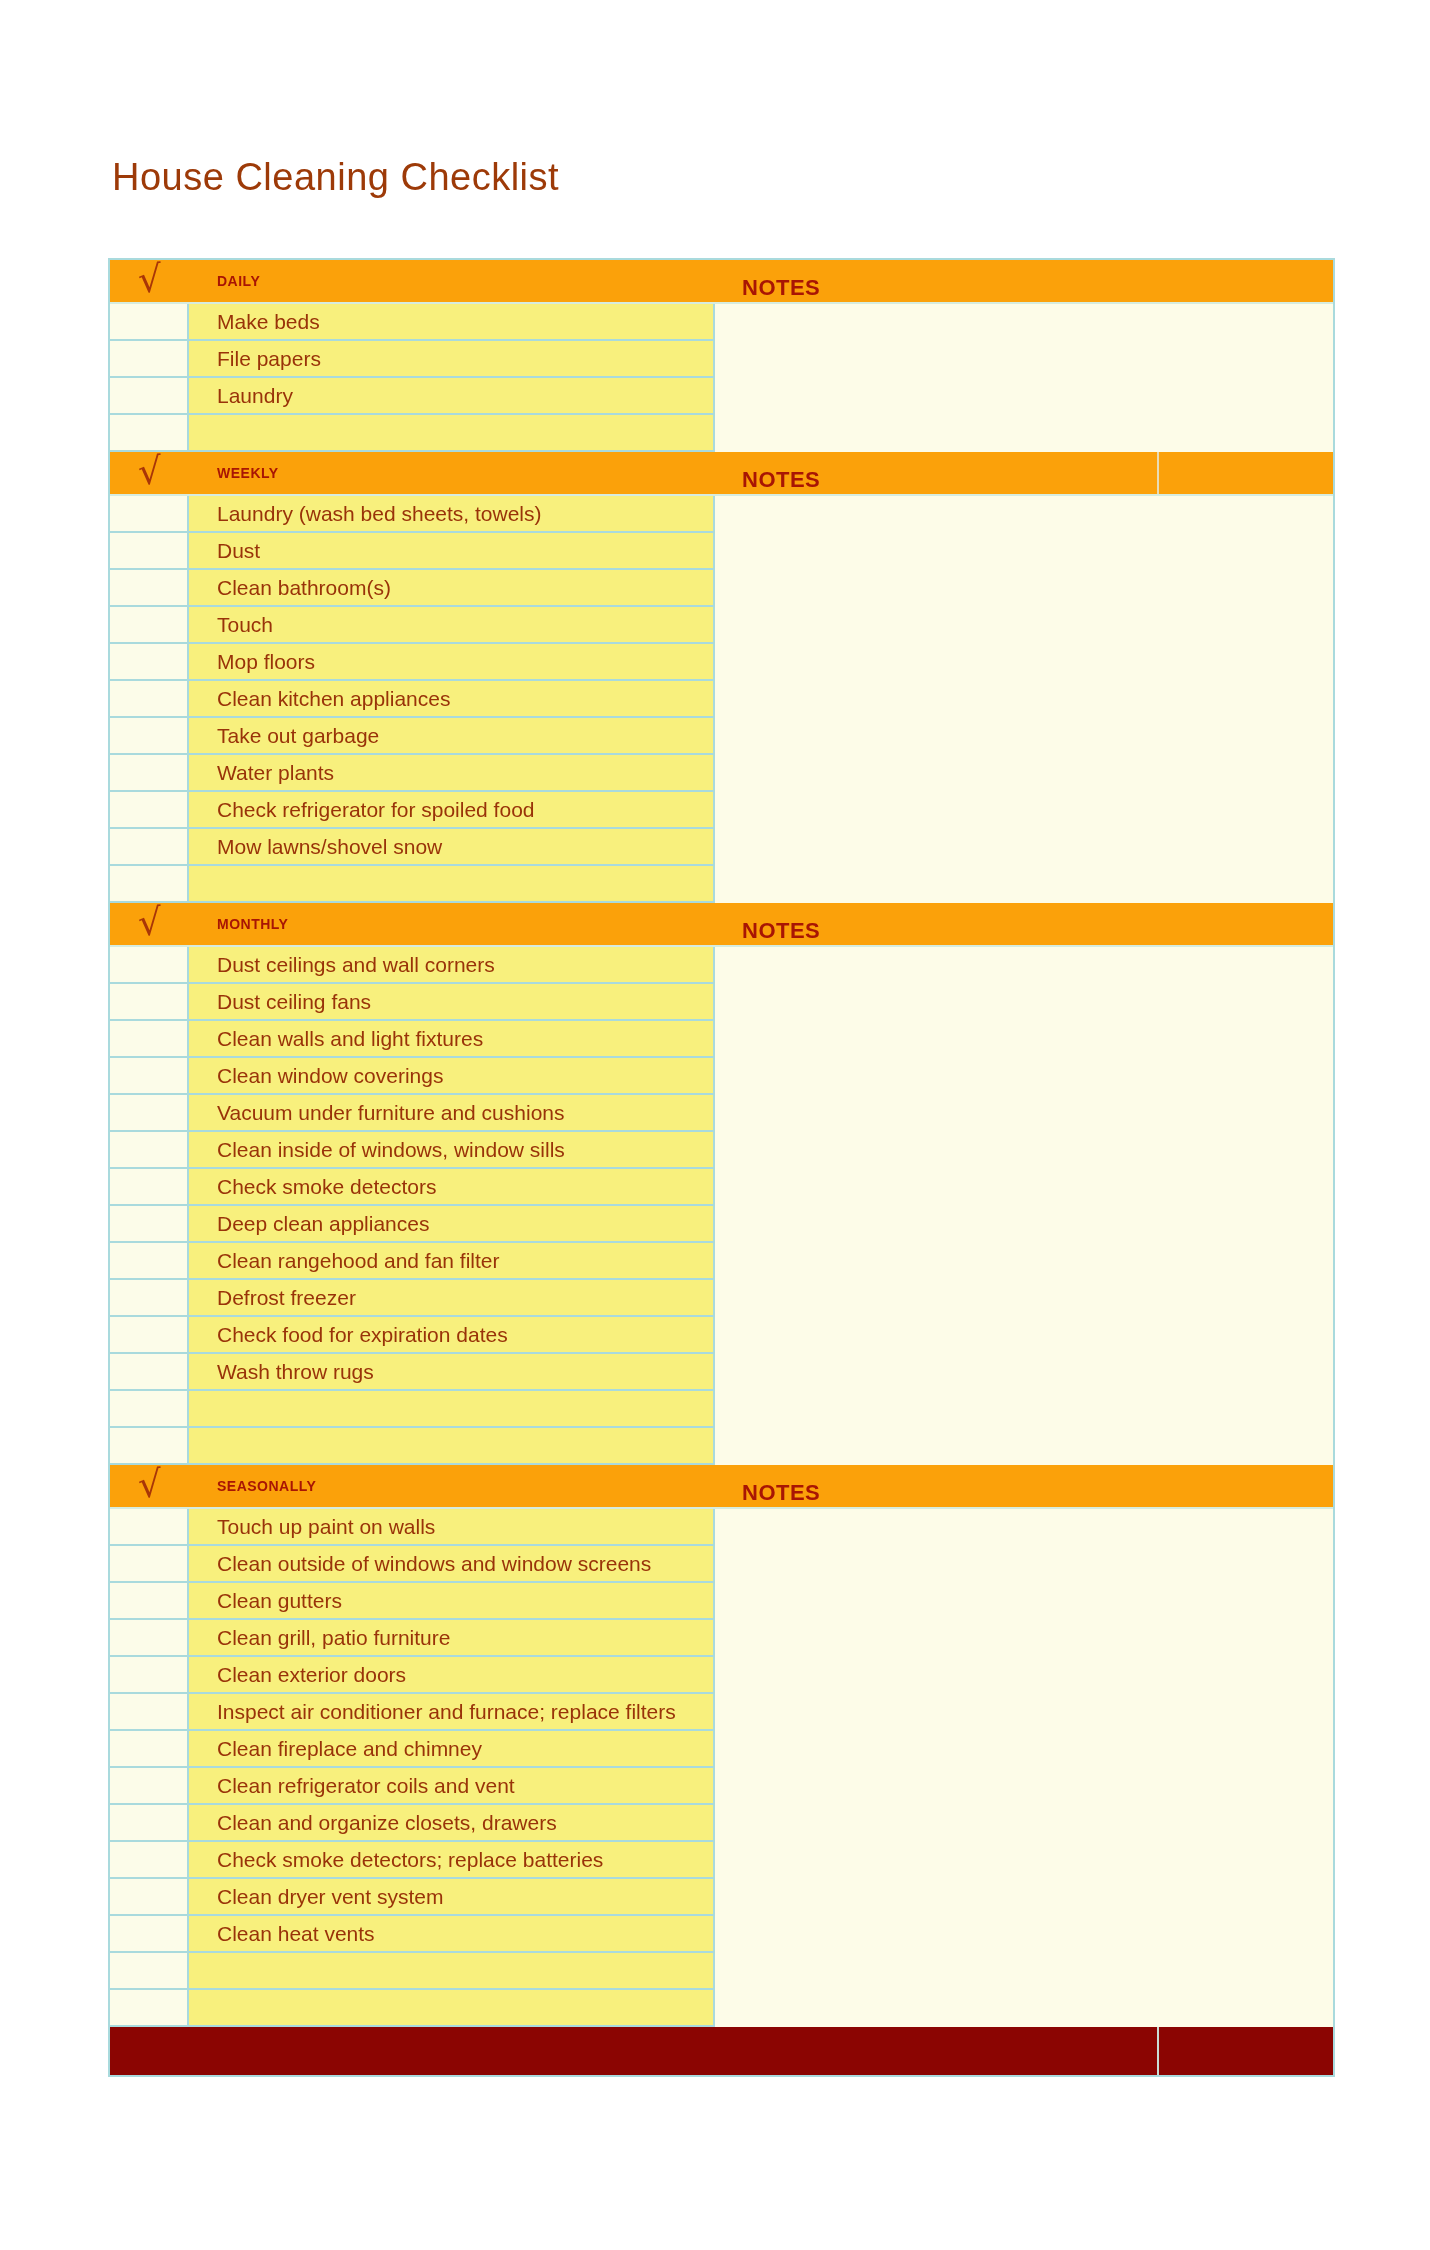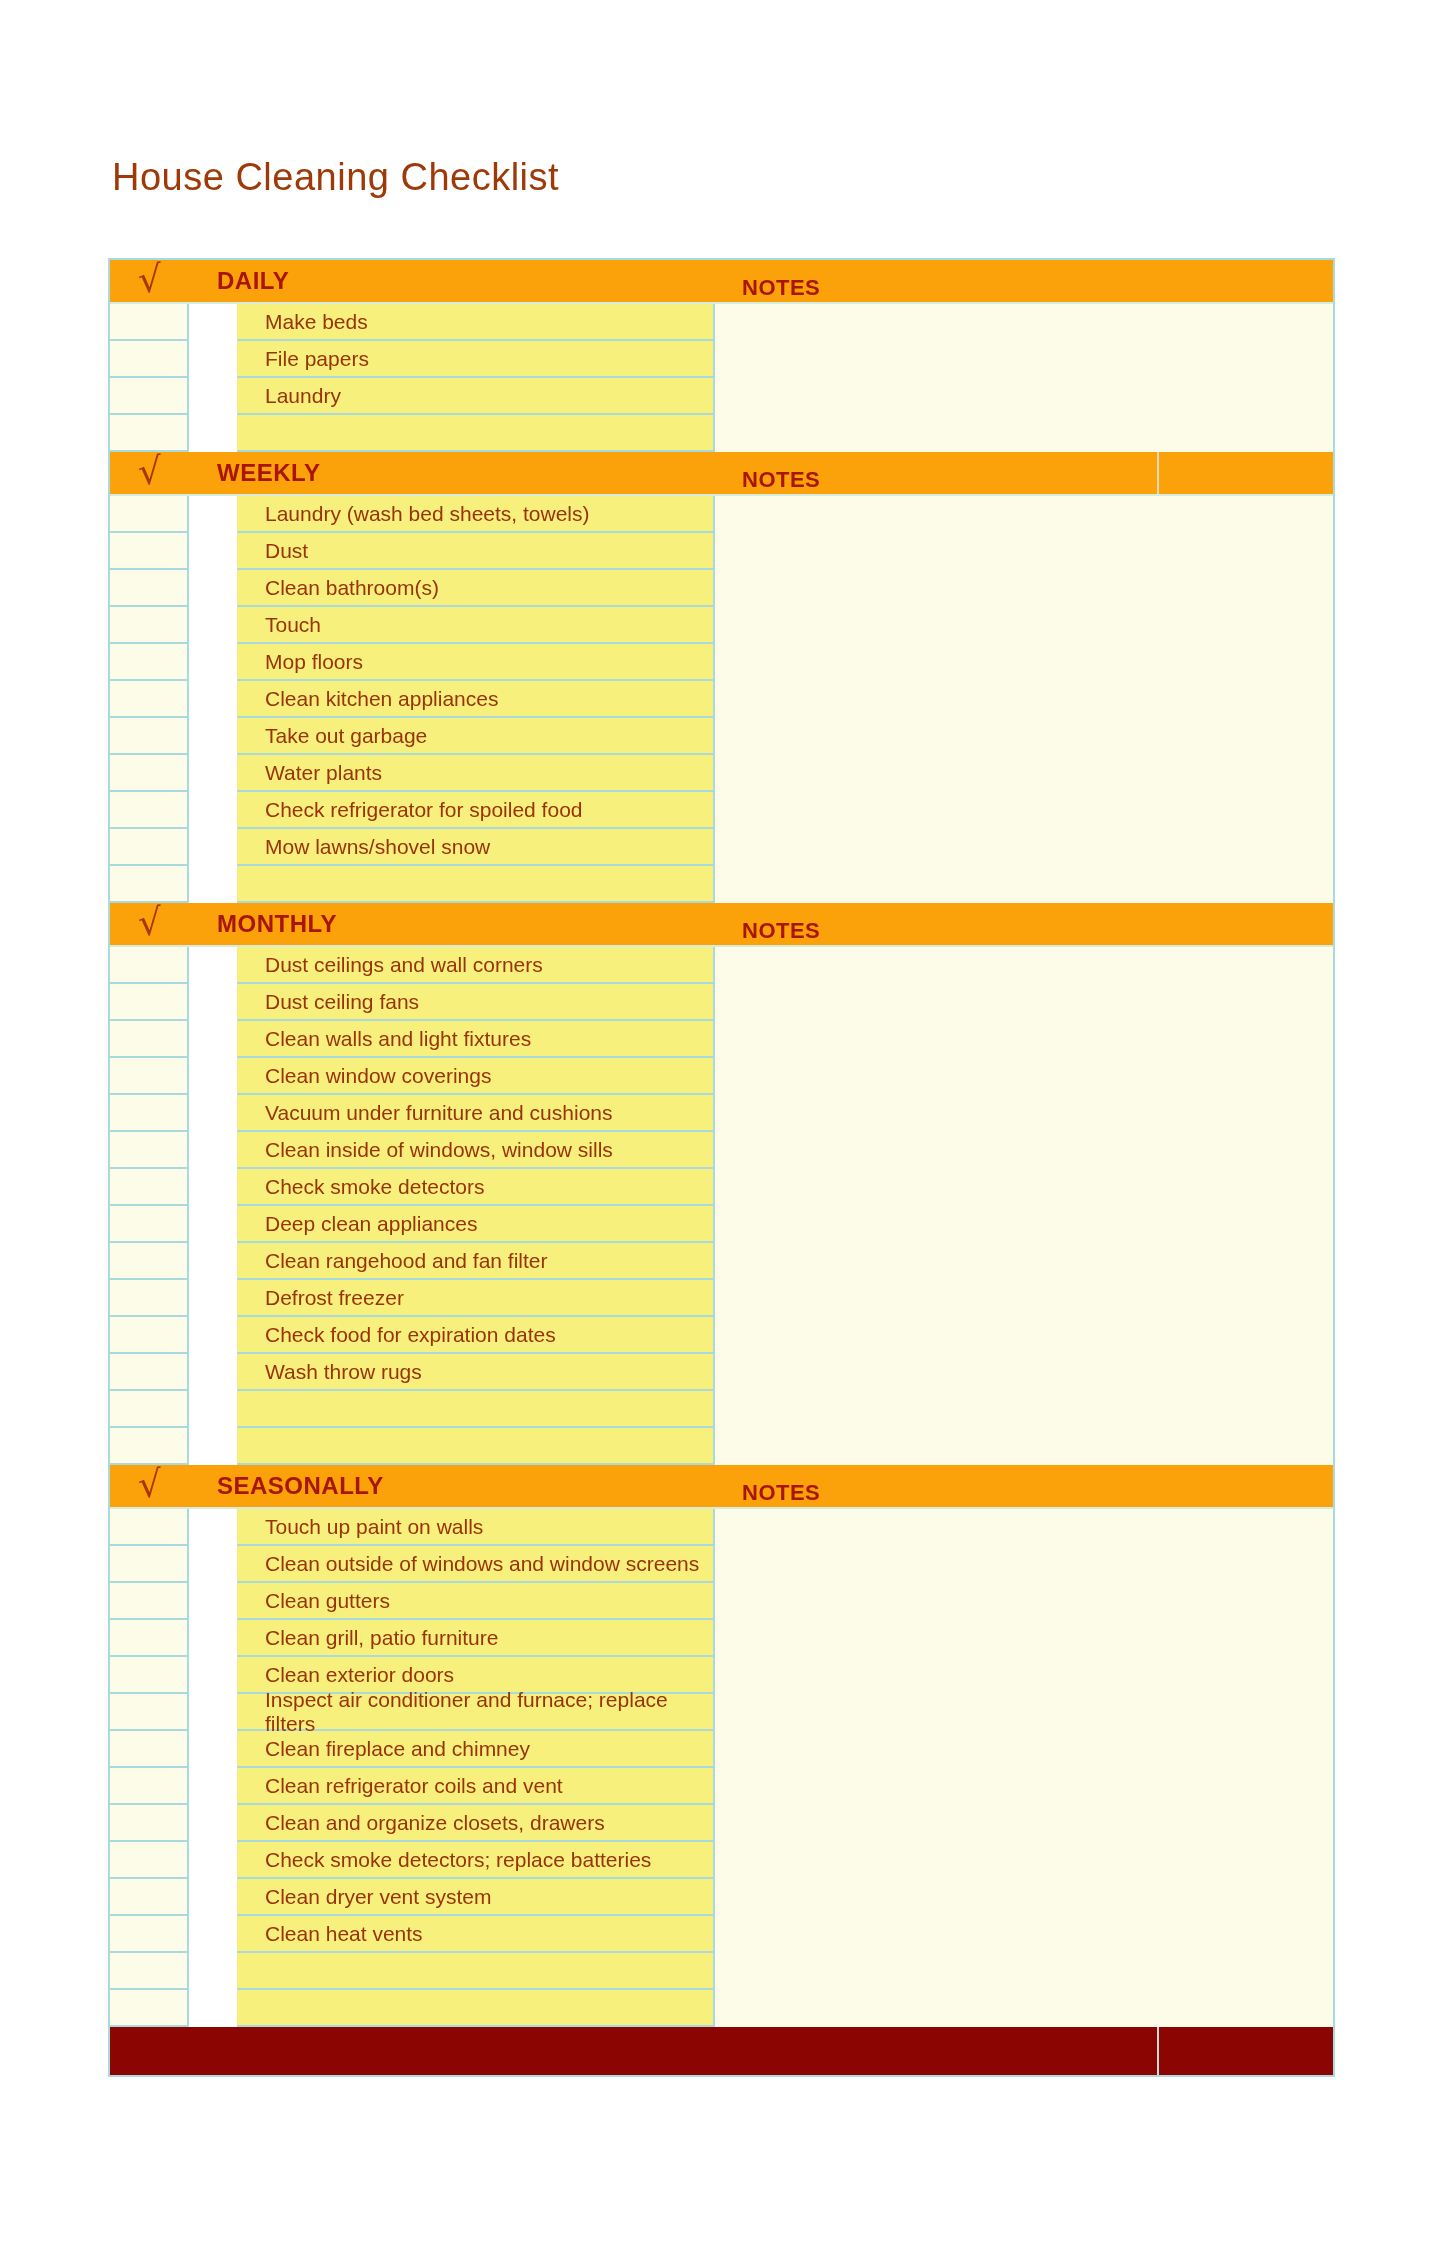--- a/index.html
+++ b/index.html
@@ -28,36 +28,36 @@
   .check-glyph{
     position:absolute;left:28px;top:1px;
     font-family:"DejaVu Serif",serif;
     font-size:37px;font-style:italic;
     color:#a93607;line-height:1;
     transform:rotate(-4deg);
   }
   .section-label{
     position:absolute;left:107px;top:0;height:42px;
     display:flex;align-items:center;
-    font-size:24px;font-weight:bold;color:#a81504;
+    font-size:14px;font-weight:bold;color:#a81504;
     letter-spacing:0.5px;
   }
   .notes-label{
     position:absolute;left:632px;top:0;height:56px;
     display:flex;align-items:center;
     font-size:22px;font-weight:bold;color:#a81504;
     letter-spacing:0.5px;
   }
   .header-divider{
     position:absolute;left:1047px;top:0;bottom:0;width:2px;
     background:#e9dcb4;
   }
   .section-body{display:flex;}
   .rows-col{width:603px;flex:0 0 603px;}
-  .task-row{display:flex;height:37px;box-sizing:border-box;gap:48px;}
+  .task-row{display:flex;height:37px;box-sizing:border-box;}
   .check-cell{
     width:79px;flex:0 0 79px;
     background:#fcfce9;
     border-right:2px solid #a9dadd;
     border-bottom:2px solid #a9dadd;
     box-sizing:border-box;
   }
   .task-cell{
     flex:1;background:#f8f07d;
     border-bottom:2px solid #a9dadd;

